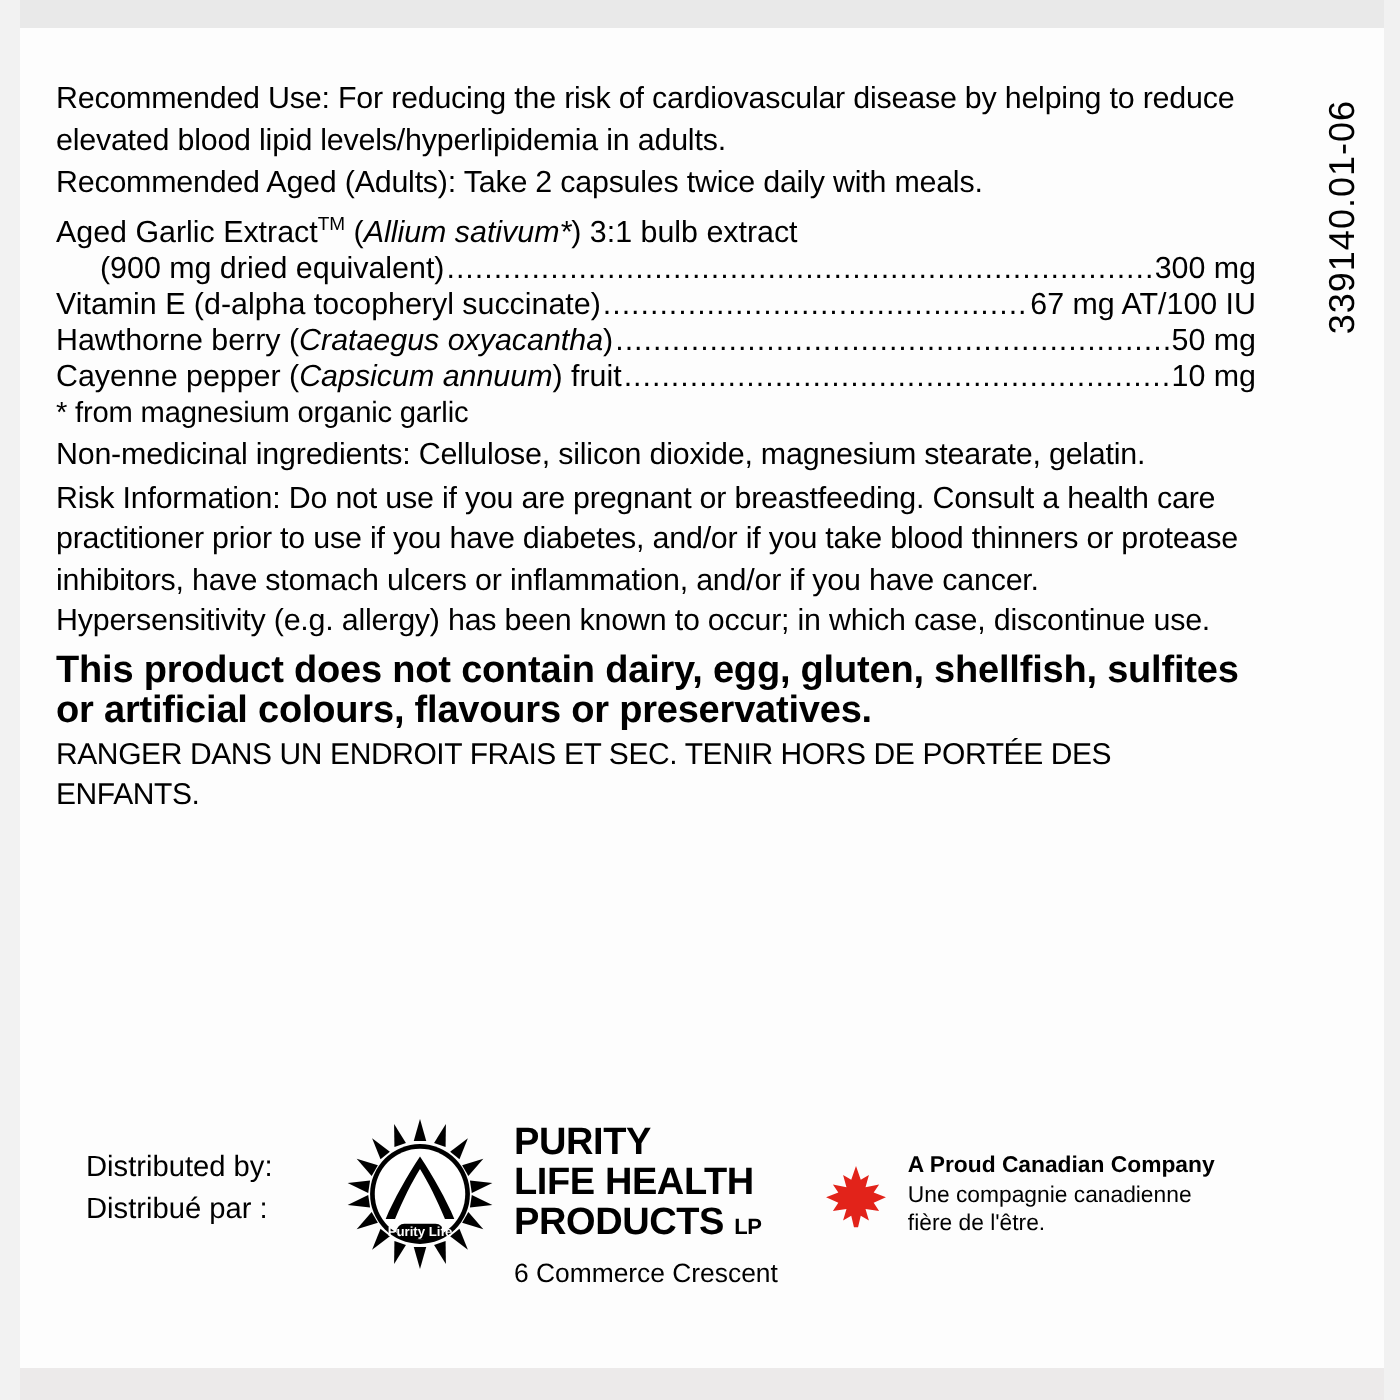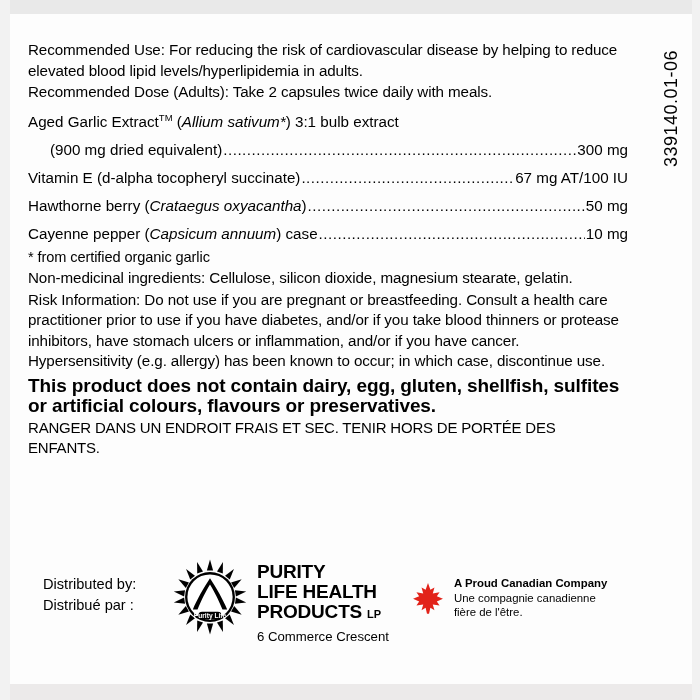--- a/index.html
+++ b/index.html
@@ -58,21 +58,21 @@
     letter-spacing: -0.1px;
   }
   .b { font-weight: normal; }
   .i { font-style: italic; }
 
   .ingredients {
     margin-top: 1px;
   }
   .ing-line {
     font-size: 15.2px;
-    line-height: 28px;
+    line-height: 18px;
     white-space: nowrap;
     display: flex;
     align-items: flex-start;
   }
   .ing-name { flex: 0 0 auto; }
   .ing-dots {
     flex: 1 1 auto;
     overflow: hidden;
     white-space: nowrap;
     letter-spacing: 0.5px;
@@ -185,21 +185,21 @@
   <div class="edge-bottom"></div>
   <div class="edge-left"></div>
   <div class="edge-right"></div>
 
   <div class="lotcode">339140.01-06</div>
 
   <div class="content">
 
     <p class="para"><span class="b">Recommended Use:</span><span> For reducing the risk of cardiovascular disease by helping to reduce elevated blood lipid levels/hyperlipidemia in adults.</span></p>
 
-    <p class="para"><span class="b">Recommended Dose (Adults):</span><span> Take 2 capsules twice daily with meals.</span></p>
+    <p class="para"><span class="b">Recommended Aged (Adults):</span><span> Take 2 capsules twice daily with meals.</span></p>
 
 
     <div class="ingredients">
 
       <div class="ing-line">
         <span class="ing-name"><span>Aged Garlic Extract</span><sup style="font-size:9.5px">TM</sup><span> (</span><span class="i">Allium sativum*</span><span>) 3:1 bulb extract</span></span>
       </div>
 
       <div class="ing-line ing-indent">
         <span class="ing-name">(900 mg dried equivalent)</span>
@@ -213,28 +213,28 @@
         <span class="ing-amt">67 mg AT/100 IU</span>
       </div>
 
       <div class="ing-line">
         <span class="ing-name"><span>Hawthorne berry (</span><span class="i">Crataegus oxyacantha</span><span>)</span></span>
         <span class="ing-dots">................................................................................</span>
         <span class="ing-amt">50 mg</span>
       </div>
 
       <div class="ing-line">
-        <span class="ing-name"><span>Cayenne pepper (</span><span class="i">Capsicum annuum</span><span>) case</span></span>
+        <span class="ing-name"><span>Cayenne pepper (</span><span class="i">Capsicum annuum</span><span>) fruit</span></span>
         <span class="ing-dots">................................................................................</span>
         <span class="ing-amt">10 mg</span>
       </div>
 
     </div>
 
-    <p class="para note-small">* from certified organic garlic</p>
+    <p class="para note-small">* from magnesium organic garlic</p>
 
     <p class="para">Non-medicinal ingredients: Cellulose, silicon dioxide, magnesium stearate, gelatin.</p>
 
     <p class="para"><span class="b">Risk Information:</span><span> Do not use if you are pregnant or breastfeeding. Consult a health care practitioner prior to use if you have diabetes, and/or if you take blood thinners or protease inhibitors, have stomach ulcers or inflammation, and/or if you have cancer. Hypersensitivity (e.g. allergy) has been known to occur; in which case, discontinue use.</span></p>
 
     <p class="para block-bold">This product does not contain dairy, egg, gluten, shellfish, sulfites or artificial colours, flavours or preservatives.</p>
 
     <p class="para storage">RANGER DANS UN ENDROIT FRAIS ET SEC. TENIR HORS DE PORTÉE DES ENFANTS.</p>
 
   </div>

